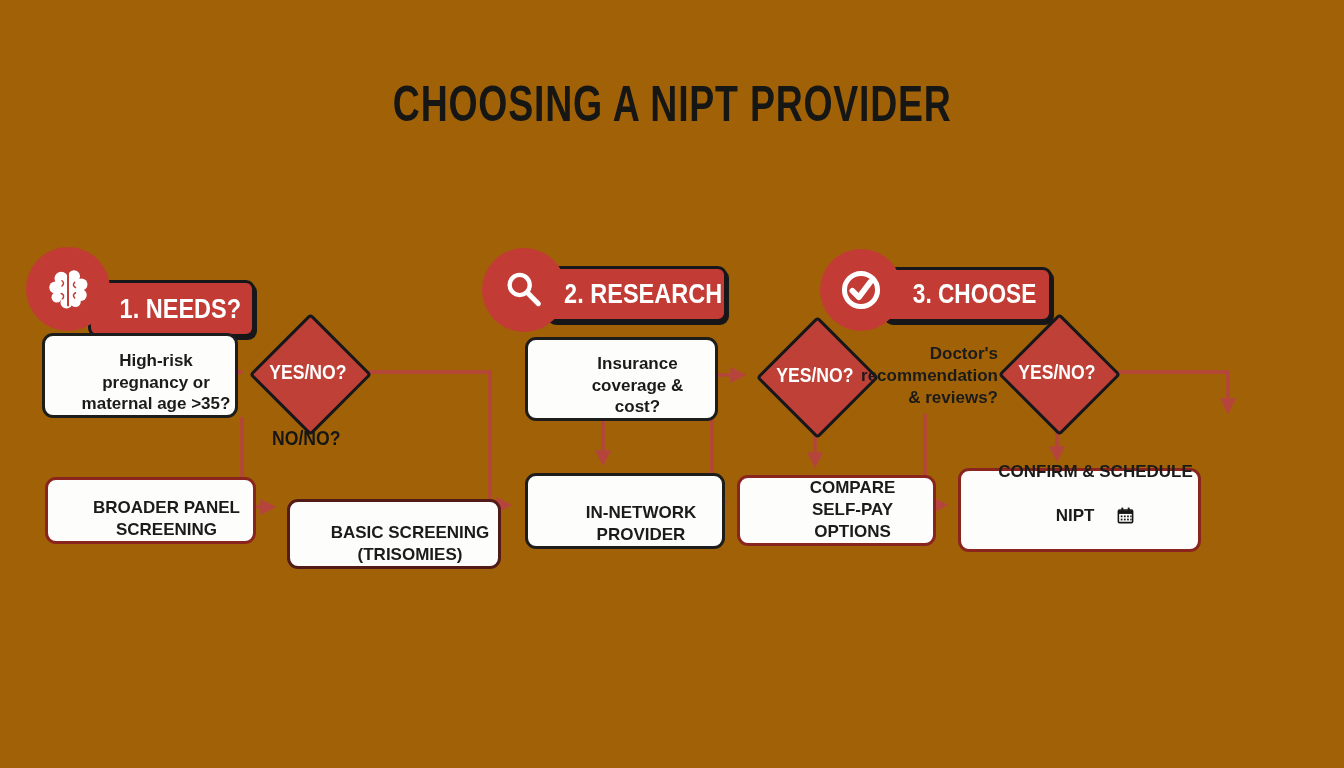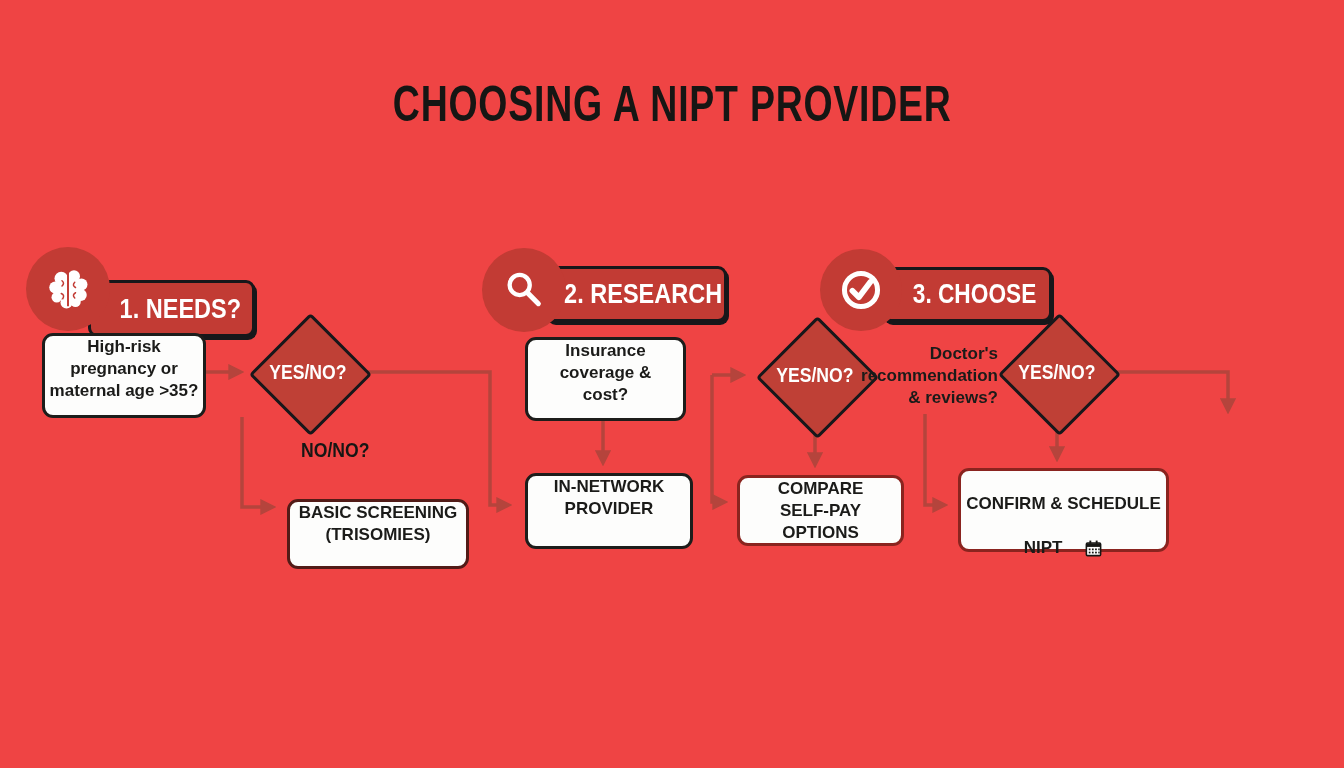--- a/index.html
+++ b/index.html
@@ -1,36 +1,36 @@
 <!DOCTYPE html>
 <html><head>
 <meta charset="utf-8">
 <style>
   html,body{margin:0;padding:0;background:#e9e7e4;}
-  .canvas{position:relative;width:1344px;height:768px;background:#ef4444;overflow:hidden;
+  .canvas{position:relative;width:1344px;height:768px;background:#a16207;overflow:hidden;
           font-family:"Liberation Sans",sans-serif;color:#1b1b19;}
   .title{position:absolute;left:0;top:80px;width:1344px;text-align:center;
          font-size:48px;font-weight:700;color:#161614;line-height:1;}
   .title .cond{display:inline-block;transform:scale(0.78,1.05);transform-origin:center;letter-spacing:1px;}
 
   
   .connectors{position:absolute;left:0;top:0;z-index:1;pointer-events:none;}
 
   
   .sec{position:absolute;z-index:2;}
   .sec-pill{position:absolute;background:#c23b34;border:3px solid #17171a;border-radius:9px;
             box-shadow:2px 3px 0 #17171a;display:flex;align-items:center;justify-content:center;
             color:#fff;font-weight:700;z-index:1;}
   .sec-pill .cond{display:inline-block;transform:scaleX(0.84);transform-origin:center;white-space:nowrap;}
   .sec-circle{position:absolute;border-radius:50%;background:#c23b34;display:flex;
               align-items:center;justify-content:center;z-index:2;}
 
   
-  .node{position:absolute;z-index:2;display:flex;align-items:flex-start;justify-content:center;
-        text-align:center;border-radius:11px;background:#fdfdfc;}
+  .node{position:absolute;z-index:2;display:flex;align-items:flex-end;justify-content:center;
+        text-align:center;border-radius:11px;background:#fdfdfc;padding-left:32px;}
   .qbox{border:3px solid #1d1d1b;font-weight:700;font-size:17px;line-height:1.28;white-space:pre-line;}
   .rbox{border:3px solid #8a241f;font-weight:700;font-size:17px;line-height:1.3;
         white-space:pre-line;text-transform:none;}
   .rbox-dark{border-color:#521b17;}
   .kbox{border:3px solid #1d1d1b;font-weight:700;font-size:16px;line-height:1.3;white-space:pre-line;}
   .plain-text{position:absolute;z-index:2;text-align:right;font-weight:700;font-size:17px;
               line-height:1.28;white-space:pre-line;}
 
   
   .diamond{position:absolute;z-index:2;width:81px;height:81px;background:#bf4036;
@@ -122,24 +122,26 @@
 
   <div class="node qbox" style="left:42px;top:333px;width:158px;height:79px;"><span style="white-space:pre-line;">High-risk
 pregnancy or
 maternal age &gt;35?</span></div>
 
   <div class="diamond" style="left:267px;top:331px;"></div>
   <div class="diamond-label" style="left:253px;top:361px;">
     <span class="cond">YES/NO?</span>
   </div>
 
-  <div class="branch-label" style="left:272px;top:439px;margin-left:29px;">
+  <div class="branch-label" style="left:272px;top:427px;">
     <span class="cond">NO/NO?</span>
   </div>
 
+  <div class="node rbox" style="left:45px;top:477px;width:173px;height:61px;"><span style="white-space:pre-line;">BROADER PANEL
+SCREENING</span></div>
 
   <div class="node rbox rbox-dark" style="left:287px;top:473px;width:176px;height:64px;margin-top:26px;"><span style="white-space:pre-line;">BASIC SCREENING
 (TRISOMIES)</span></div>
 
   <div class="node qbox" style="left:525px;top:337px;width:155px;height:78px;"><span style="white-space:pre-line;">Insurance
 coverage &amp;
 cost?</span></div>
 
   <div class="node kbox" style="left:525px;top:473px;width:162px;height:70px;font-size:17px;"><span style="white-space:pre-line;">IN-NETWORK
 PROVIDER</span></div>

